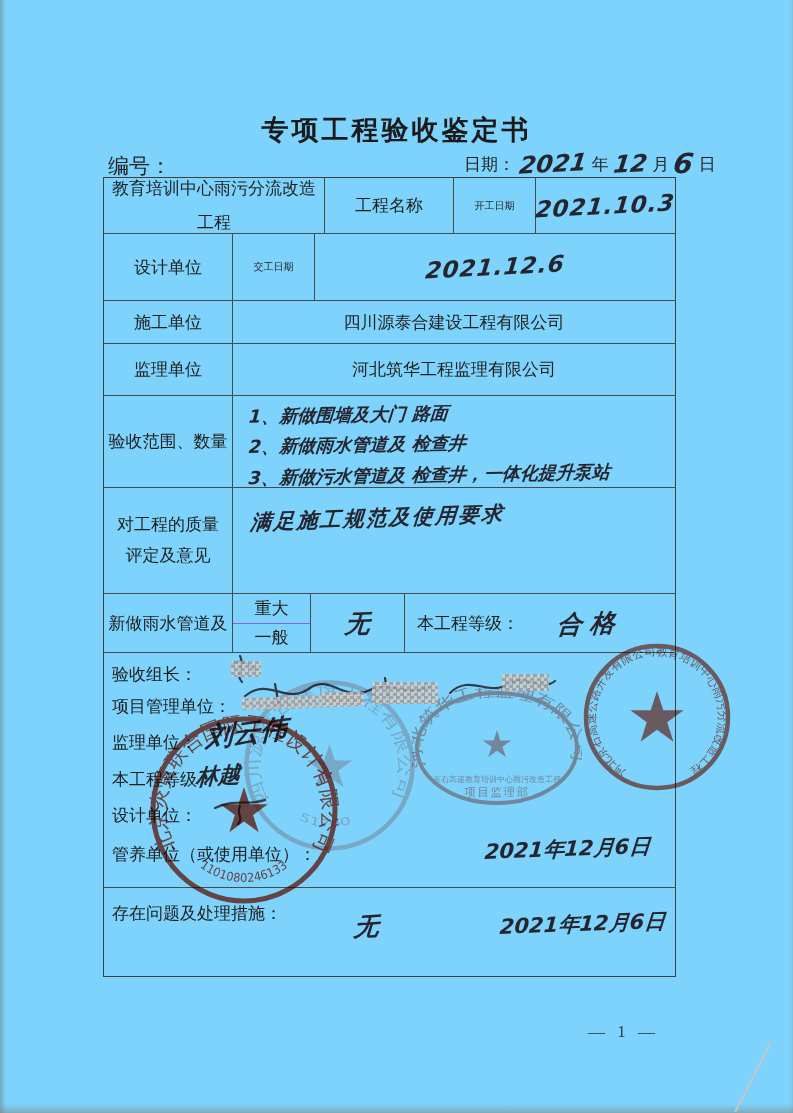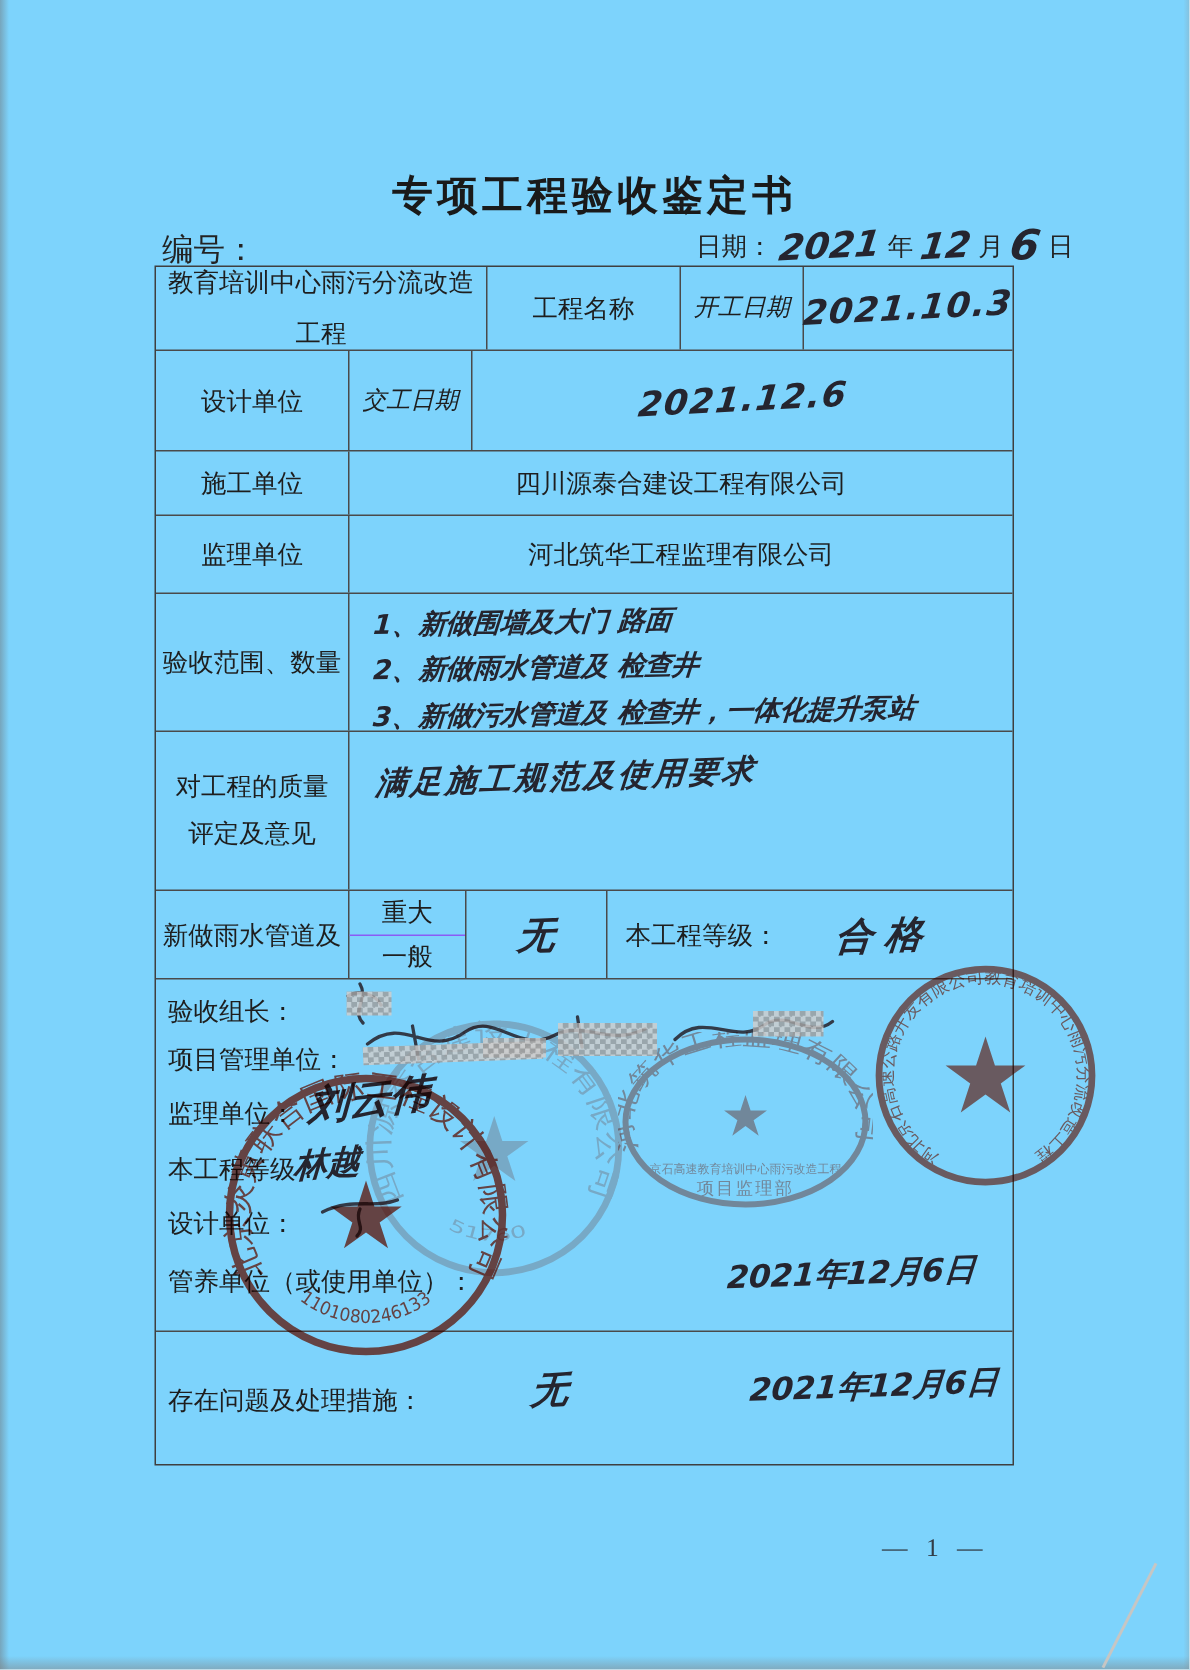--- a/index.html
+++ b/index.html
@@ -36,21 +36,21 @@
   .vtable{position:absolute;left:103px;top:177px;width:573px;height:800px;
     border:1.5px solid #3f3f3f;box-sizing:border-box;z-index:2;background:transparent;}
   .vrow{display:flex;width:100%;box-sizing:border-box;border-bottom:1px solid #4a4a4a;}
   .vrow:last-child{border-bottom:none;}
   .vcell{box-sizing:border-box;border-right:1px solid #4a4a4a;
     display:flex;align-items:center;justify-content:center;
     font-size:17px;color:#1e1e1e;text-align:center;position:relative;}
   .vcell:last-child{border-right:none;}
   .lbl{flex:0 0 129px;}
   .val{flex:0 0 221px;flex-direction:column;line-height:1.95;}
-  .sidelbl{flex:0 0 82px;font-size:16px;font-style:italic;}
+  .sidelbl{flex:0 0 82px;font-size:10px;}
   .sideval{flex:1 1 auto;}
   .wide{flex:1 1 auto;}
 
   .r1{height:56px;} .r2{height:67px;} .r3{height:43px;} .r4{height:52px;}
   .r5{height:92px;} .r6{height:106px;} .r7{height:59px;} .r8{height:235px;} .r9{height:90px;}
 
   .hand-date{font-size:23px;letter-spacing:1px;transform:skewX(-9deg) rotate(-3deg);}
   .scope-lines{display:flex;flex-direction:column;align-items:flex-start;gap:6px;padding:6px 0 0 16px;}
   .scope-lines .hw{font-size:18px;transform:skewX(-5deg) rotate(-1deg);}
   .quality-val{align-items:flex-start;justify-content:flex-start;padding:16px 0 0 18px;}
@@ -61,21 +61,21 @@
   .subcell{flex:1 1 50%;display:flex;align-items:center;justify-content:center;}
   .subcell:first-child{border-bottom:1px solid #8b5cf6;}
   .none-cell{flex:0 0 94px;}
   .none-cell .hw{font-size:25px;}
   .grade-cell{flex:1 1 auto;justify-content:flex-start;padding-left:12px;}
   .grade-cell .hw{font-size:25px;letter-spacing:8px;margin-left:38px;transform:skewX(-7deg) rotate(-2deg);}
 
   .sigcell,.probcell{display:block;text-align:center;}
   .sigline{position:absolute;left:8px;font-size:17px;color:#1e1e1e;white-space:nowrap;}
   .signame{position:absolute;white-space:nowrap;}
-  .probcell .sigline{top:14px;margin-top:20px;}
+  .probcell .sigline{top:14px;}
 
   
   .mosaic{position:absolute;z-index:8;opacity:.85;
     background:repeating-conic-gradient(#9e9e9e 0% 25%, #cdcdcd 0% 50%) 0 0/7px 7px;}
 
   .stamp{position:absolute;z-index:5;mix-blend-mode:multiply;pointer-events:none;}
   .scribbles{position:absolute;z-index:3;pointer-events:none;}
 
   .pagenum{position:absolute;left:588px;top:1022px;font-size:17px;color:#323c46;letter-spacing:4px;}
 </style>

